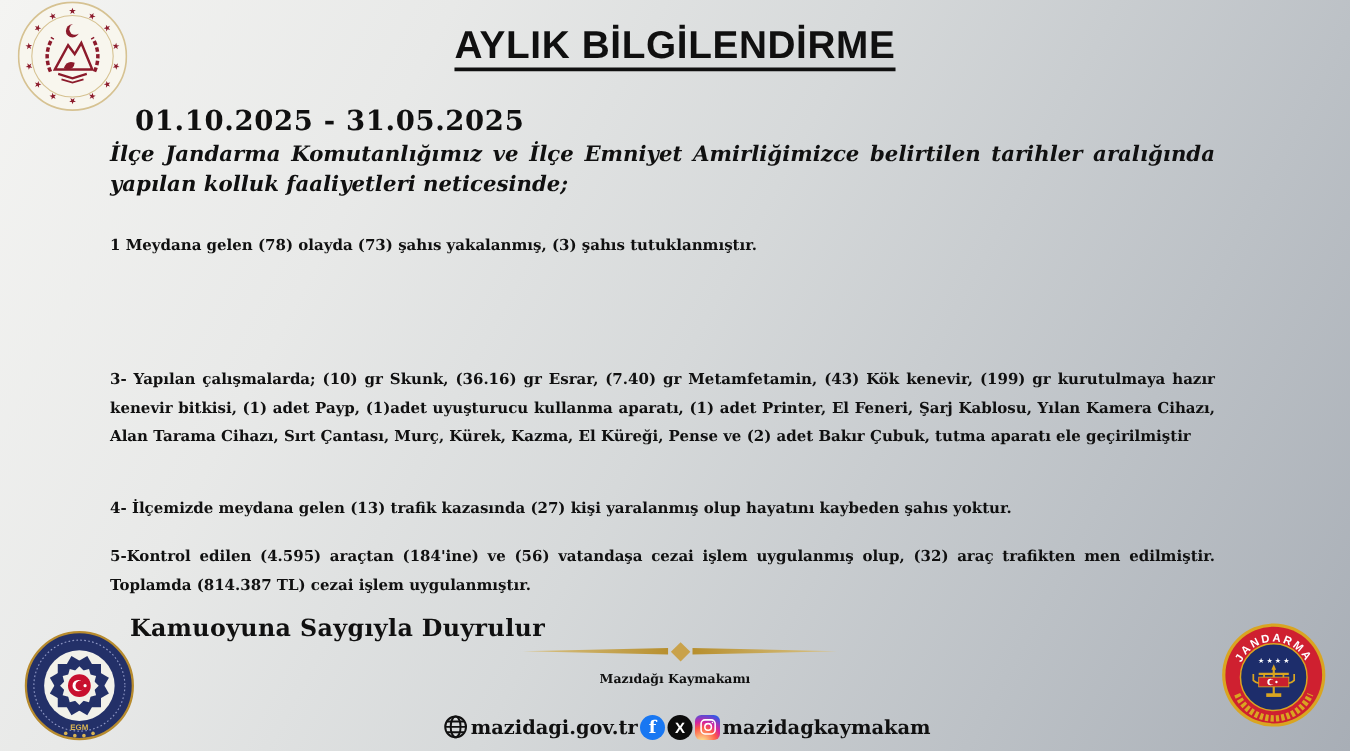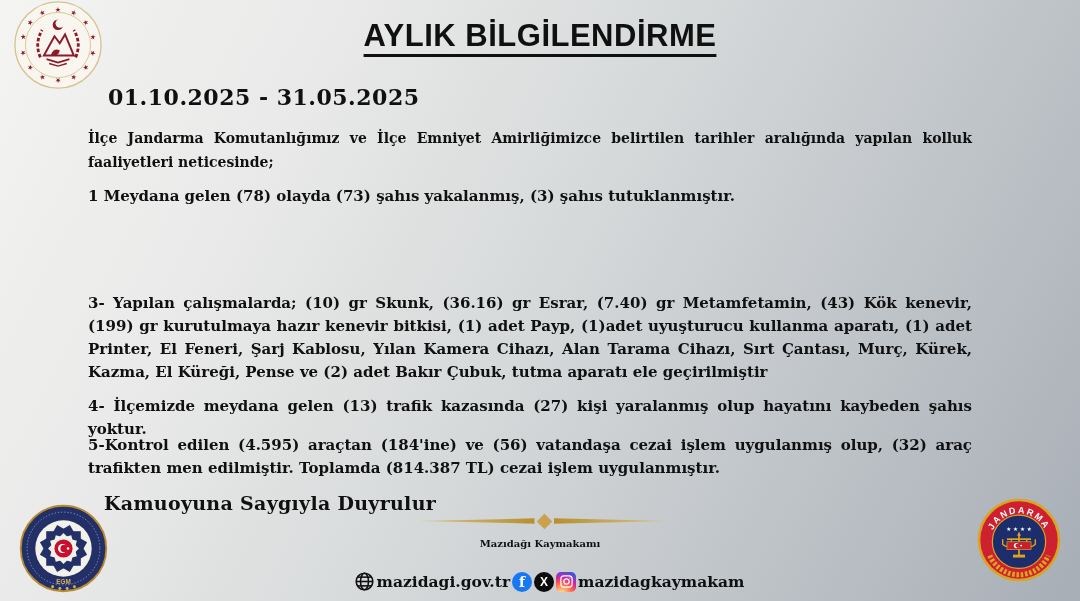--- a/index.html
+++ b/index.html
@@ -12,22 +12,22 @@
   }
   .title {
     position:absolute; left:0; right:0; top:18; top:18px; text-align:center;
     font-family:"Liberation Sans", sans-serif; font-weight:bold; font-size:31px; letter-spacing:.5px;
   }
   .title span{ text-decoration:underline; text-decoration-thickness:3px; text-underline-offset:8px; }
   .date {
     position:absolute; left:108px; top:84px; font-weight:bold; font-size:22px; letter-spacing:.5px;
   }
   .bodytext { position:absolute; left:88px; width:884px; font-weight:bold; text-align:justify; }
-  .intro { top:126px; font-size:14px; line-height:24px; }
-  .item  { font-size:15px; line-height:23px; }
+  .intro { top:112px; font-size:17px; line-height:24px;font-style:italic; }
+  .item  { font-size:12px; line-height:23px; }
   .item1 { top:185px; }
   .item2 { top:227px; }
   .item3 { top:292px; }
   .item4 { top:395px; }
   .item5 { top:434px; }
   .closing {
     position:absolute; left:104px; top:492px; font-weight:bold; font-size:19px; letter-spacing:.3px;
   }
   .divider { position:absolute; left:418px; top:514px; width:252px; height:14px; display:flex; align-items:center; }
   .divider .wedge { flex:1; height:7px; }

